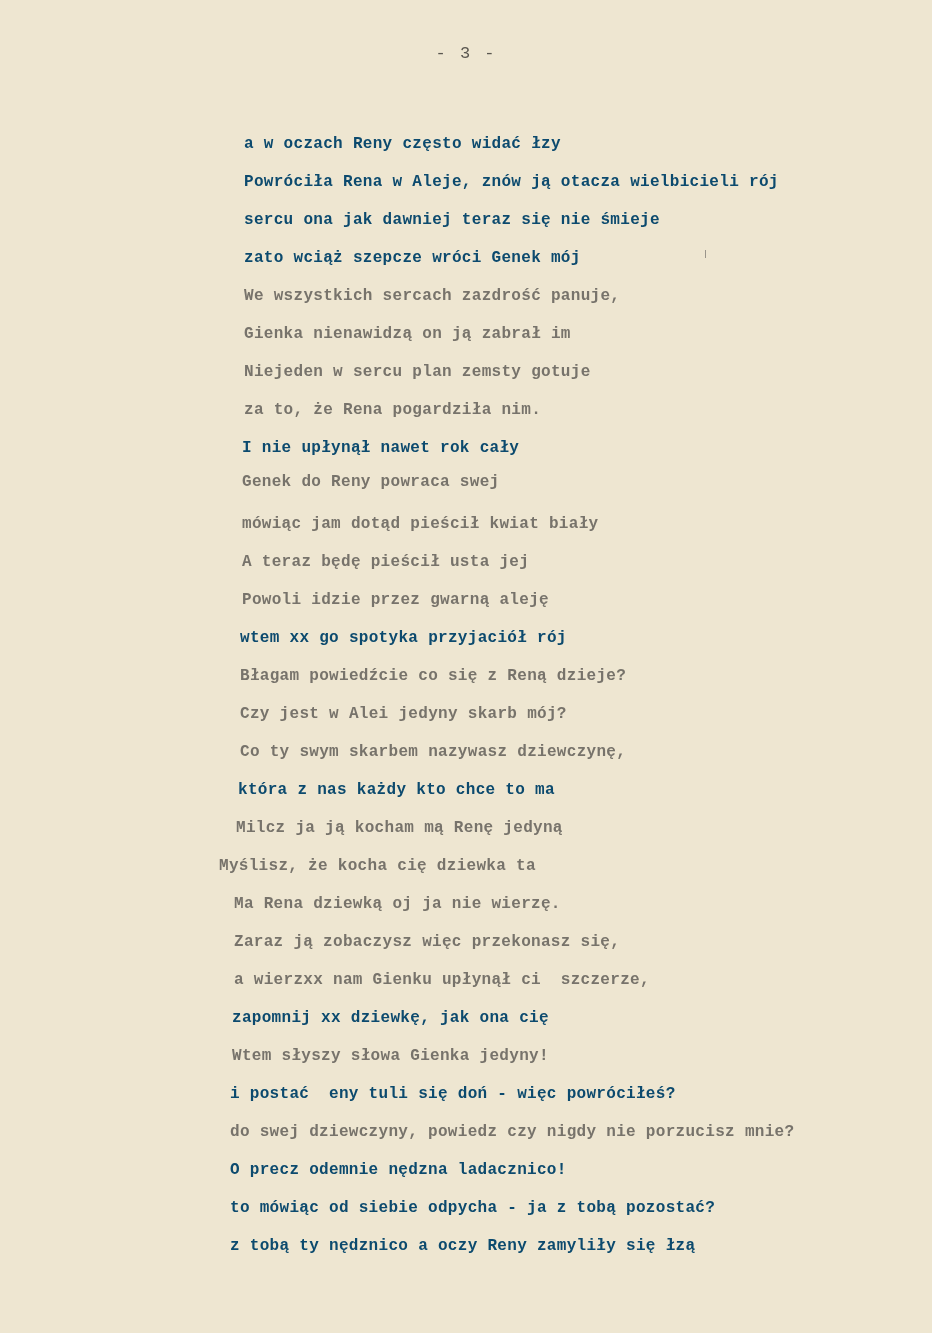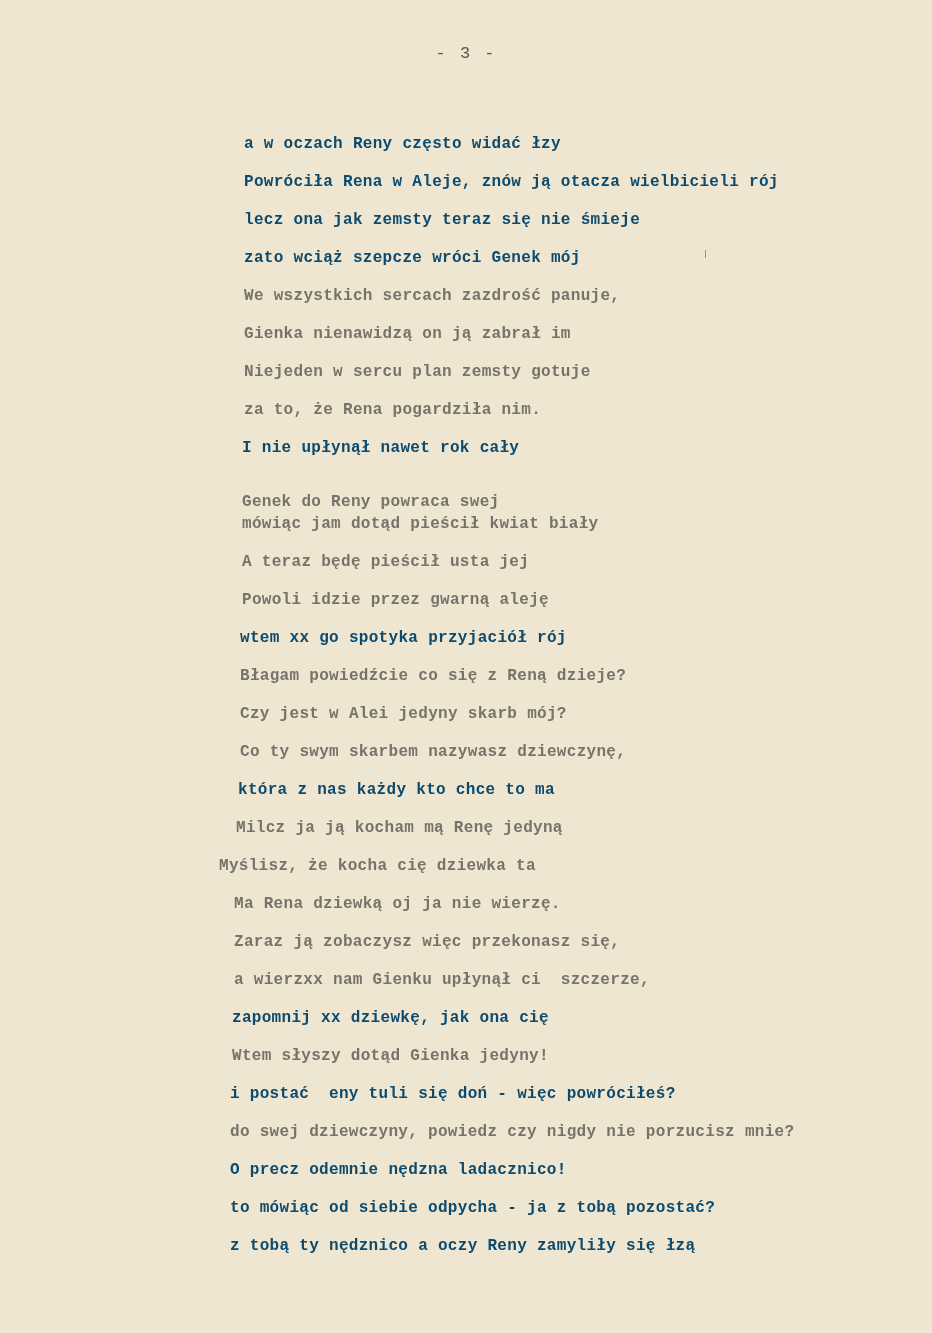--- a/index.html
+++ b/index.html
@@ -55,43 +55,43 @@
   </style>
 </head>
 <body>
 
 <div class="page">
   <div class="page-number">- 3 -</div>
 
   <div class="lines">
     <div class="line" style="left:244px; top:0px;">a w oczach Reny często widać łzy</div>
     <div class="line" style="left:244px; top:38px;">Powróciła Rena w Aleje, znów ją otacza wielbicieli rój</div>
-    <div class="line" style="left:244px; top:76px;">lecz ona jak zemsty teraz się nie śmieje</div>
+    <div class="line" style="left:244px; top:76px;">sercu ona jak dawniej teraz się nie śmieje</div>
     <div class="line" style="left:244px; top:114px;">zato wciąż szepcze wróci Genek mój</div>
     <div class="line faint" style="left:244px; top:152px;">We wszystkich sercach zazdrość panuje,</div>
     <div class="line faint" style="left:244px; top:190px;">Gienka nienawidzą on ją zabrał im</div>
     <div class="line faint" style="left:244px; top:228px;">Niejeden w sercu plan zemsty gotuje</div>
     <div class="line faint" style="left:244px; top:266px;">za to, że Rena pogardziła nim.</div>
     <div class="line" style="left:242px; top:304px;">I nie upłynął nawet rok cały</div>
-    <div class="line faint" style="left:242px; top:358px;">Genek do Reny powraca swej</div>
+    <div class="line faint" style="left:242px; top:338px;">Genek do Reny powraca swej</div>
     <div class="line faint" style="left:242px; top:380px;">mówiąc jam dotąd pieścił kwiat biały</div>
     <div class="line faint" style="left:242px; top:418px;">A teraz będę pieścił usta jej</div>
     <div class="line faint" style="left:242px; top:456px;">Powoli idzie przez gwarną aleję</div>
     <div class="line" style="left:240px; top:494px;">wtem xx go spotyka przyjaciół rój</div>
     <div class="line faint" style="left:240px; top:532px;">Błagam powiedźcie co się z Reną dzieje?</div>
     <div class="line faint" style="left:240px; top:570px;">Czy jest w Alei jedyny skarb mój?</div>
     <div class="line faint" style="left:240px; top:608px;">Co ty swym skarbem nazywasz dziewczynę,</div>
     <div class="line" style="left:238px; top:646px;">która z nas każdy kto chce to ma</div>
     <div class="line faint" style="left:236px; top:684px;">Milcz ja ją kocham mą Renę jedyną</div>
     <div class="line faint" style="left:219px; top:722px;">Myślisz, że kocha cię dziewka ta</div>
     <div class="line faint" style="left:234px; top:760px;">Ma Rena dziewką oj ja nie wierzę.</div>
     <div class="line faint" style="left:234px; top:798px;">Zaraz ją zobaczysz więc przekonasz się,</div>
     <div class="line faint" style="left:234px; top:836px;">a wierzxx nam Gienku upłynął ci  szczerze,</div>
     <div class="line" style="left:232px; top:874px;">zapomnij xx dziewkę, jak ona cię</div>
-    <div class="line faint" style="left:232px; top:912px;">Wtem słyszy dotąd Gienka jedyny!</div>
+    <div class="line faint" style="left:232px; top:912px;">Wtem słyszy słowa Gienka jedyny!</div>
     <div class="line" style="left:230px; top:950px;">i postać  eny tuli się doń - więc powróciłeś?</div>
     <div class="line faint" style="left:230px; top:988px;">do swej dziewczyny, powiedz czy nigdy nie porzucisz mnie?</div>
     <div class="line" style="left:230px; top:1026px;font-family:Liberation Mono, monospace;">O precz odemnie nędzna ladacznico!</div>
     <div class="line" style="left:230px; top:1064px;">to mówiąc od siebie odpycha - ja z tobą pozostać?</div>
     <div class="line" style="left:230px; top:1102px;">z tobą ty nędznico a oczy Reny zamyliły się łzą</div>
   </div>
 
   <div class="mark" style="left:705px; top:250px; height:8px;"></div>
 </div>
 

